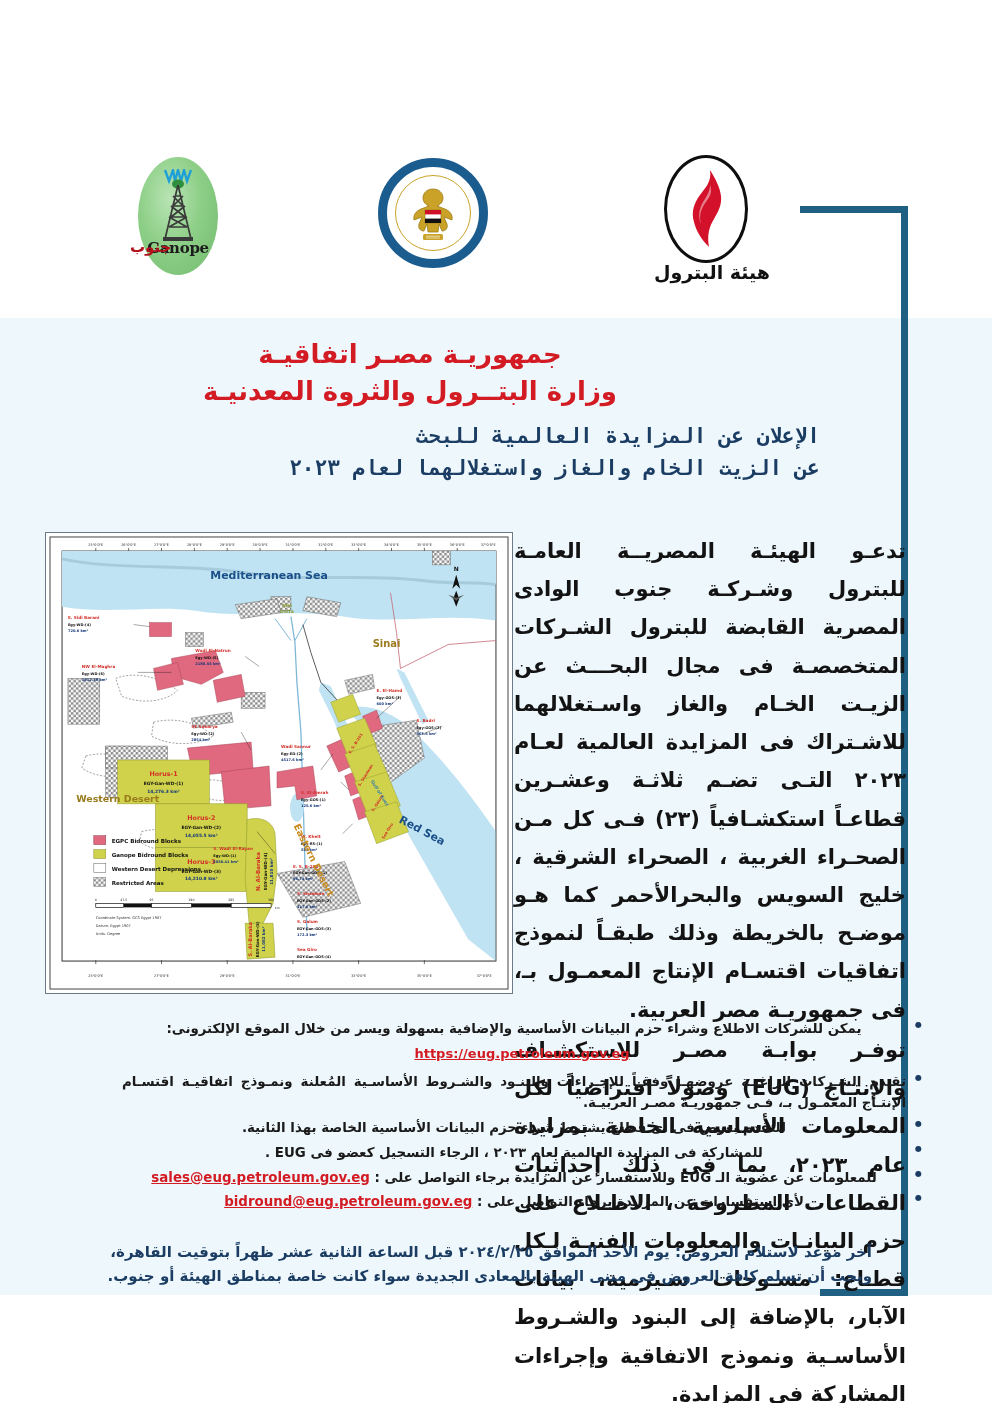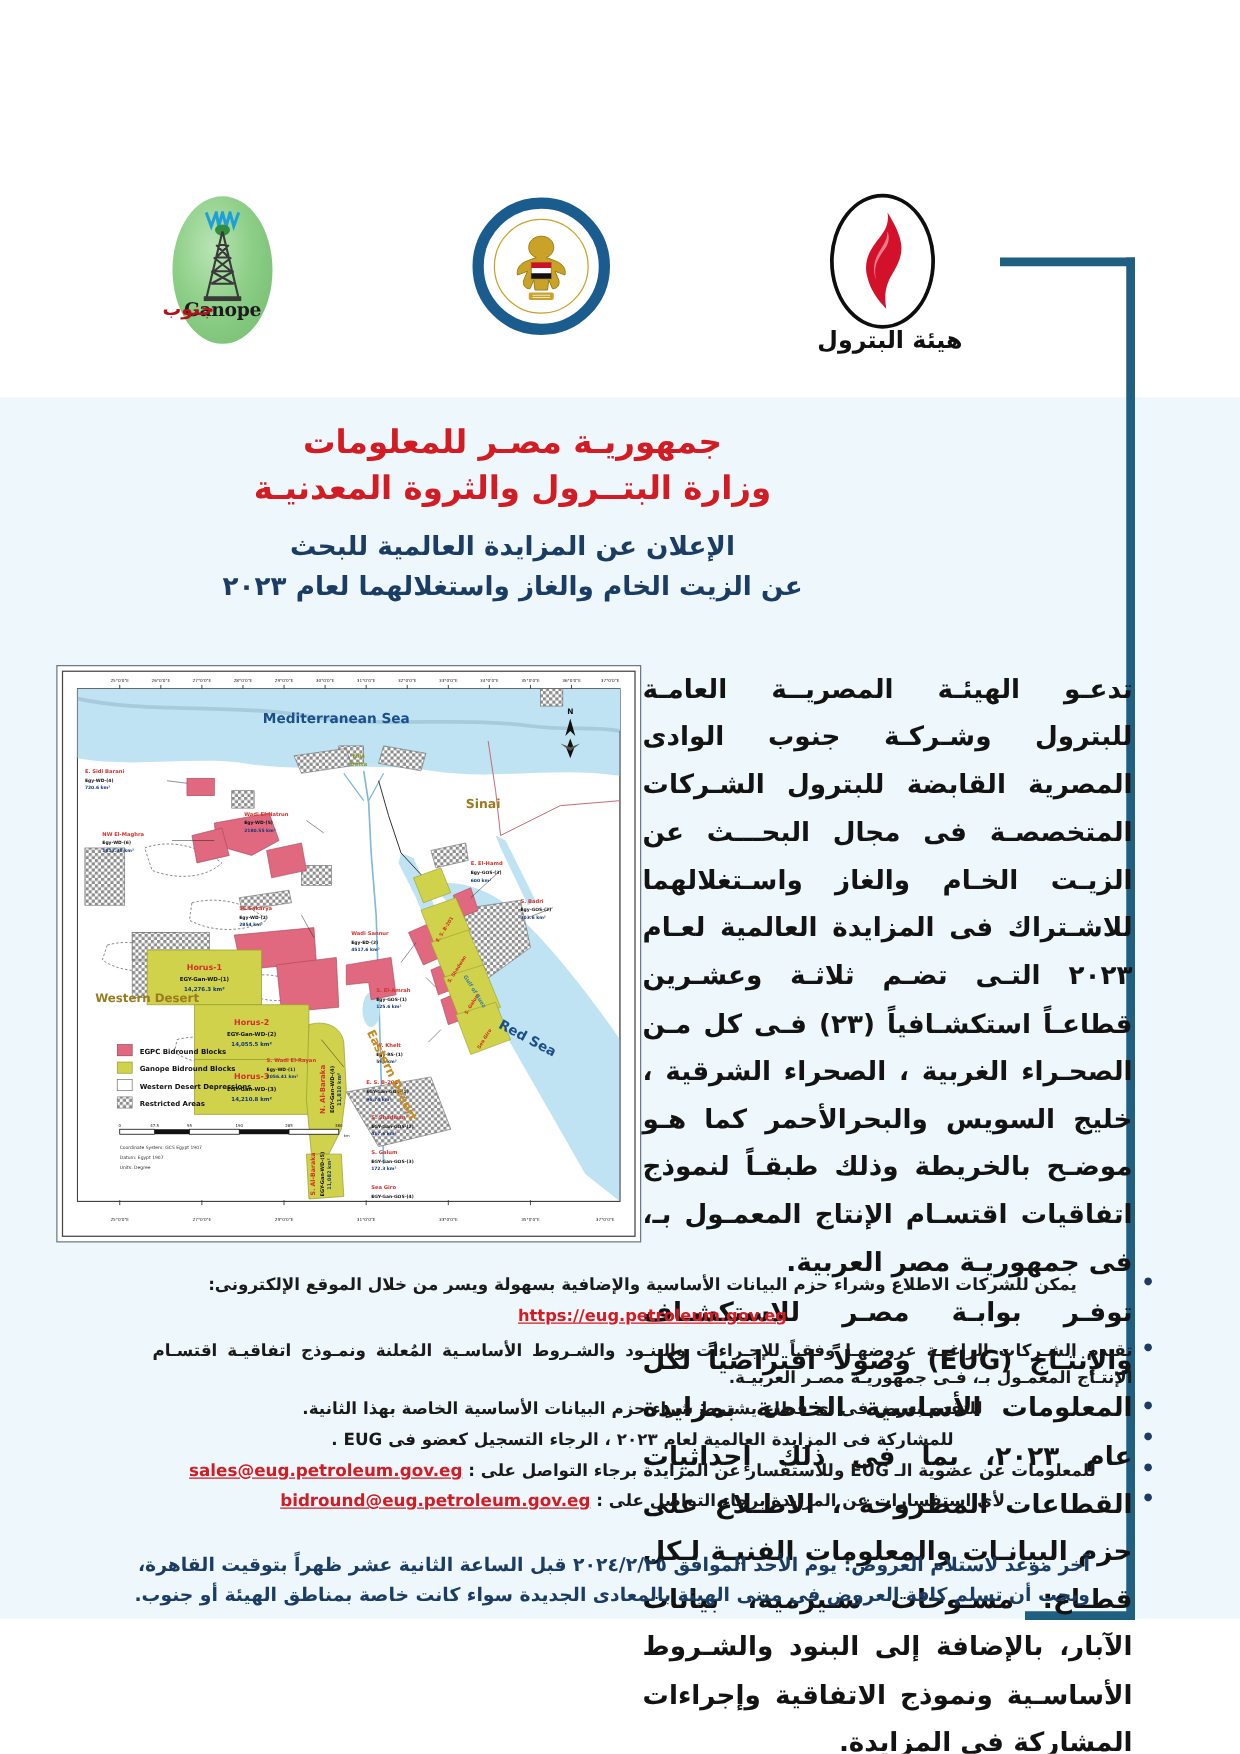--- a/index.html
+++ b/index.html
@@ -109,23 +109,23 @@
 
   
   .title-red {
     position: absolute; left: 0; top: 18px; width: 820px;
     text-align: center; direction: rtl;
     color: #d31b23; font-weight: bold;
     font-size: 26px; line-height: 1.42;
   }
   .title-navy {
     position: absolute; left: 0; top: 104px; width: 820px;
-    text-align: center; direction: rtl;
+    direction: rtl;
     color: #1b3d63; font-weight: bold;
-    font-size: 21px; line-height: 1.52;
+    font-size: 21px; line-height: 1.52; font-family: Liberation Mono, monospace;
   }
 
   
   .map-wrap {
     position: absolute; left: 45px; top: 214px;
     width: 468px; height: 462px;
     background: #ffffff;
     border: 1px solid #6b7a86;
     box-sizing: border-box;
   }
@@ -226,21 +226,21 @@
   </div>
 </div>
 
 <div class="panel">
 
   <div class="bracket-top"></div>
   <div class="bracket-vert"></div>
   <div class="bracket-bottom"></div>
 
   <div class="title-red">
-    <div>جمهوريـة مصـر للمعلومات</div>
+    <div>جمهوريـة مصـر اتفاقيـة</div>
     <div>وزارة البتــرول والثروة المعدنيـة</div>
   </div>
 
   <div class="title-navy">
     <div>الإعلان عن المزايدة العالمية للبحث</div>
     <div>عن الزيت الخام والغاز واستغلالهما  لعام ٢٠٢٣</div>
   </div>
 
   <div class="map-wrap">
     <svg class="map-svg" viewBox="0 0 468 462">

